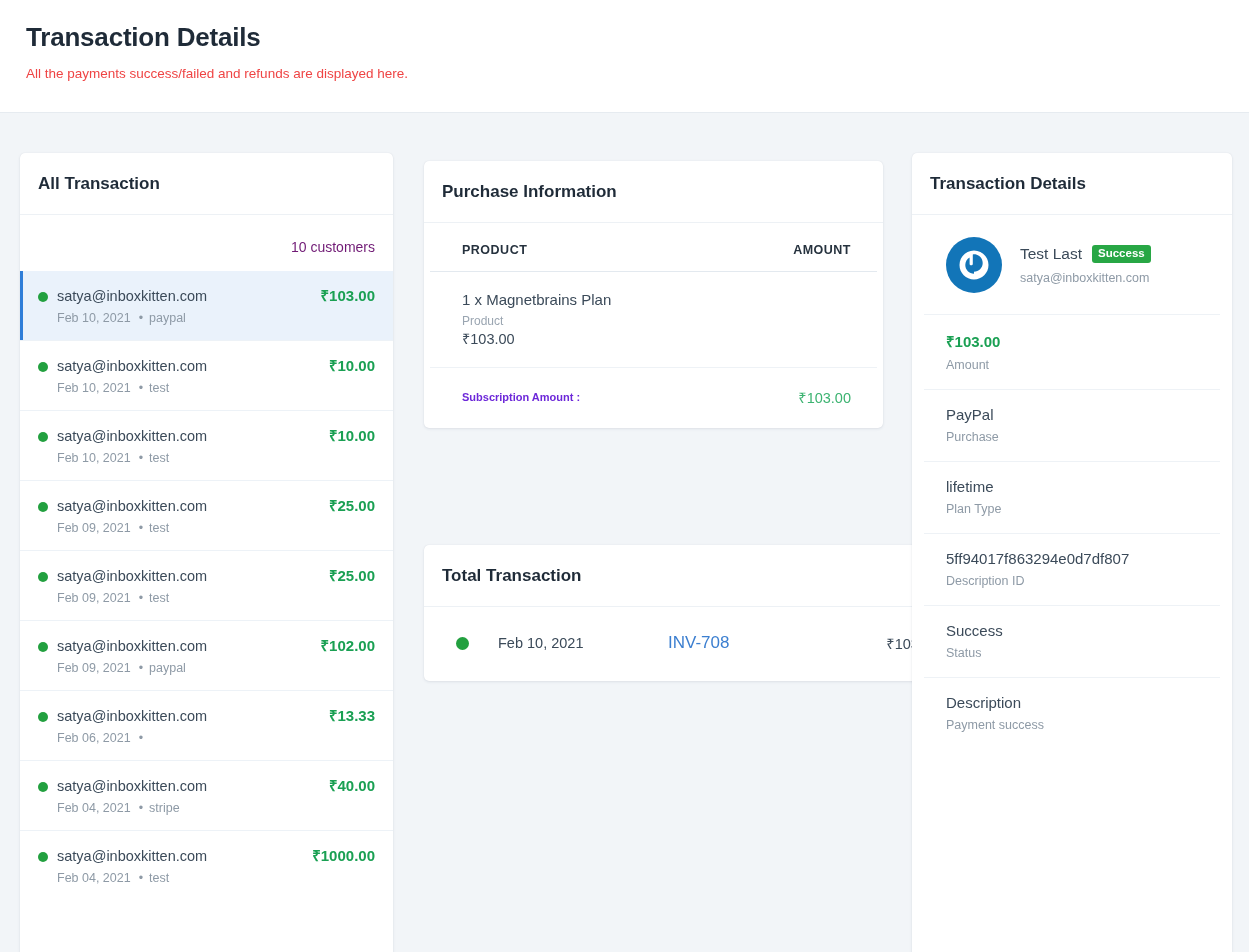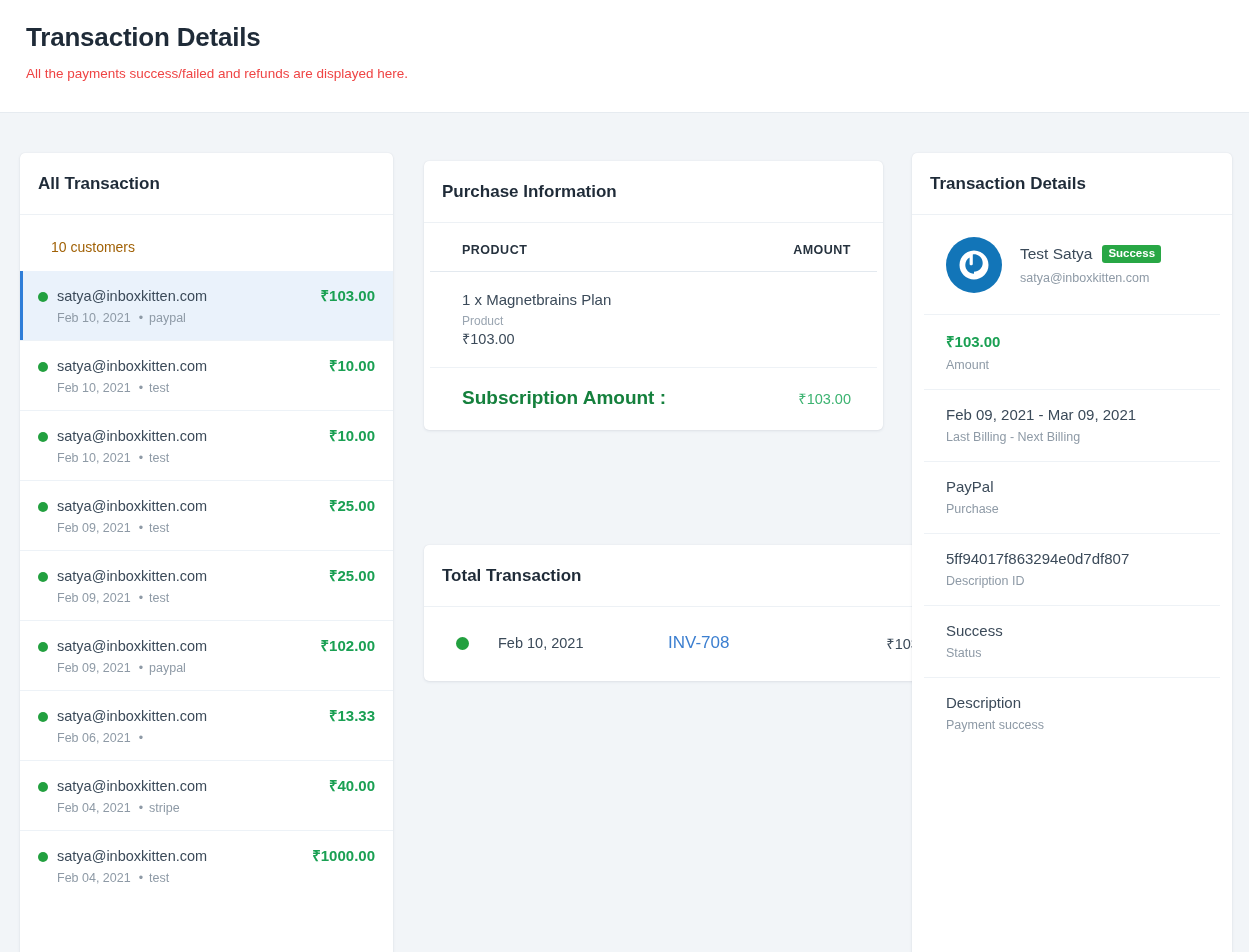--- a/index.html
+++ b/index.html
@@ -61,22 +61,23 @@
   
   #card-all-transaction {
     left: 20px;
     top: 40px;
     width: 373px;
     height: 812px;
     overflow: hidden;
   }
   .list-count {
     font-size: 14px;
-    color: #a16207;
+    color: #701a75;
     padding: 24px 18px 16px 31px;
+    text-align: right;
   }
   .txn-row {
     position: relative;
     padding: 14px 18px 15px 37px;
     border-top: 1px solid #edf2f7;
     cursor: pointer;
   }
   .txn-row:first-of-type { border-top: none; }
   .txn-row.active {
     background: #eaf2fb;
@@ -163,23 +164,23 @@
     color: #3b4a59;
   }
   .subscription-row {
     display: flex;
     justify-content: space-between;
     align-items: center;
     padding: 19px 26px 21px 32px;
     margin: 0 6px;
   }
   .subscription-label {
-    font-size: 19px;
-    font-weight: 700;
-    color: #15803d;
+    font-size: 11px;
+    font-weight: 700;
+    color: #6d28d9;
   }
   .subscription-amount {
     font-size: 14.5px;
     color: #3cb371;
   }
 
   #card-total-transaction {
     left: 424px;
     top: 432px;
     width: 541px;
@@ -415,40 +416,40 @@
     <div class="detail-body">
       <div class="identity">
         <span class="avatar">
           <svg width="56" height="56" viewBox="0 0 56 56">
             <circle cx="28" cy="28" r="28" fill="#1275b8"></circle>
             <path d="M28 13.5c-8 0-14.5 6.5-14.5 14.5S20 42.5 28 42.5 42.5 36 42.5 28 36 13.5 28 13.5zm0 23.2c-4.8 0-8.7-3.9-8.7-8.7 0-3.2 1.7-6 4.3-7.5v6.2c0 .9.7 1.6 1.6 1.6s1.6-.7 1.6-1.6v-9.3c.4 0 .8-.1 1.2-.1 4.8 0 8.7 3.9 8.7 8.7s-3.9 8.7-8.7 8.7z" fill="#ffffff"></path>
           </svg>
         </span>
         <div class="identity-text">
           <div class="identity-name-row">
-            <span class="identity-name">Test Satya</span>
+            <span class="identity-name">Test Last</span>
             <span class="badge">Success</span>
           </div>
           <div class="identity-email">satya@inboxkitten.com</div>
         </div>
       </div>
       <div id="detail-rows">
           <div class="detail-row">
             <div class="detail-value amount">₹103.00</div>
             <div class="detail-label">Amount</div>
           </div>
           <div class="detail-row">
-            <div class="detail-value">Feb 09, 2021 - Mar 09, 2021</div>
-            <div class="detail-label">Last Billing - Next Billing</div>
-          </div>
-          <div class="detail-row">
             <div class="detail-value">PayPal</div>
             <div class="detail-label">Purchase</div>
           </div>
           <div class="detail-row">
+            <div class="detail-value">lifetime</div>
+            <div class="detail-label">Plan Type</div>
+          </div>
+          <div class="detail-row">
             <div class="detail-value">5ff94017f863294e0d7df807</div>
             <div class="detail-label">Description ID</div>
           </div>
           <div class="detail-row">
             <div class="detail-value">Success</div>
             <div class="detail-label">Status</div>
           </div>
           <div class="detail-row">
             <div class="detail-value">Description</div>
             <div class="detail-label">Payment success</div>

